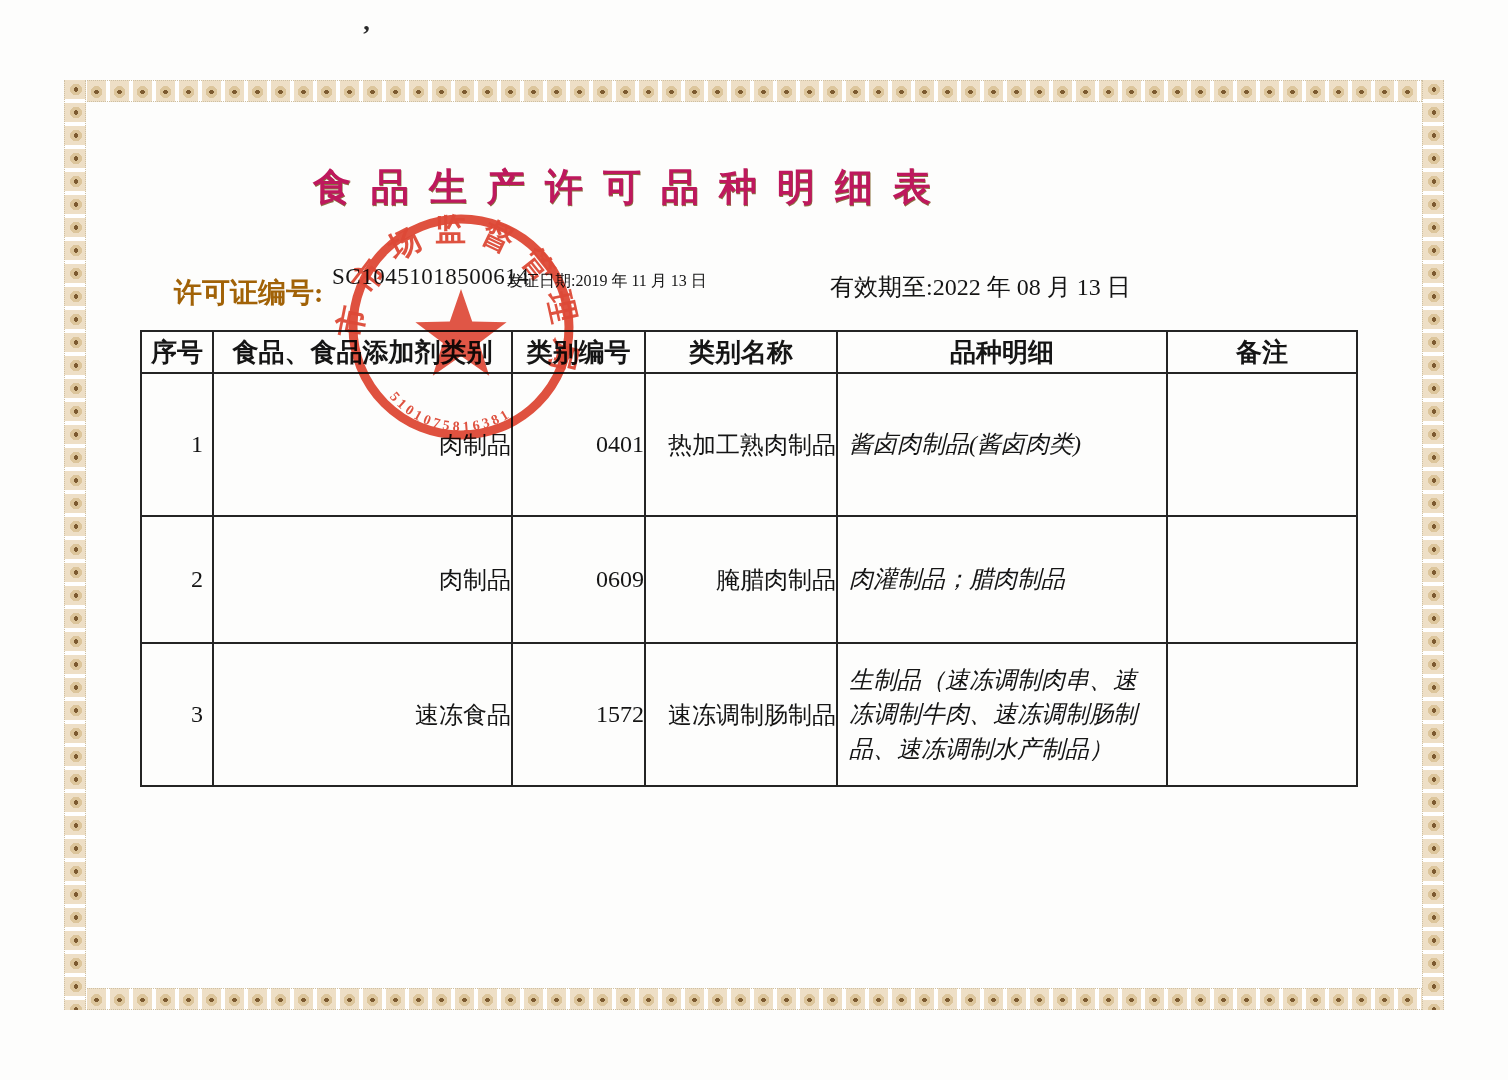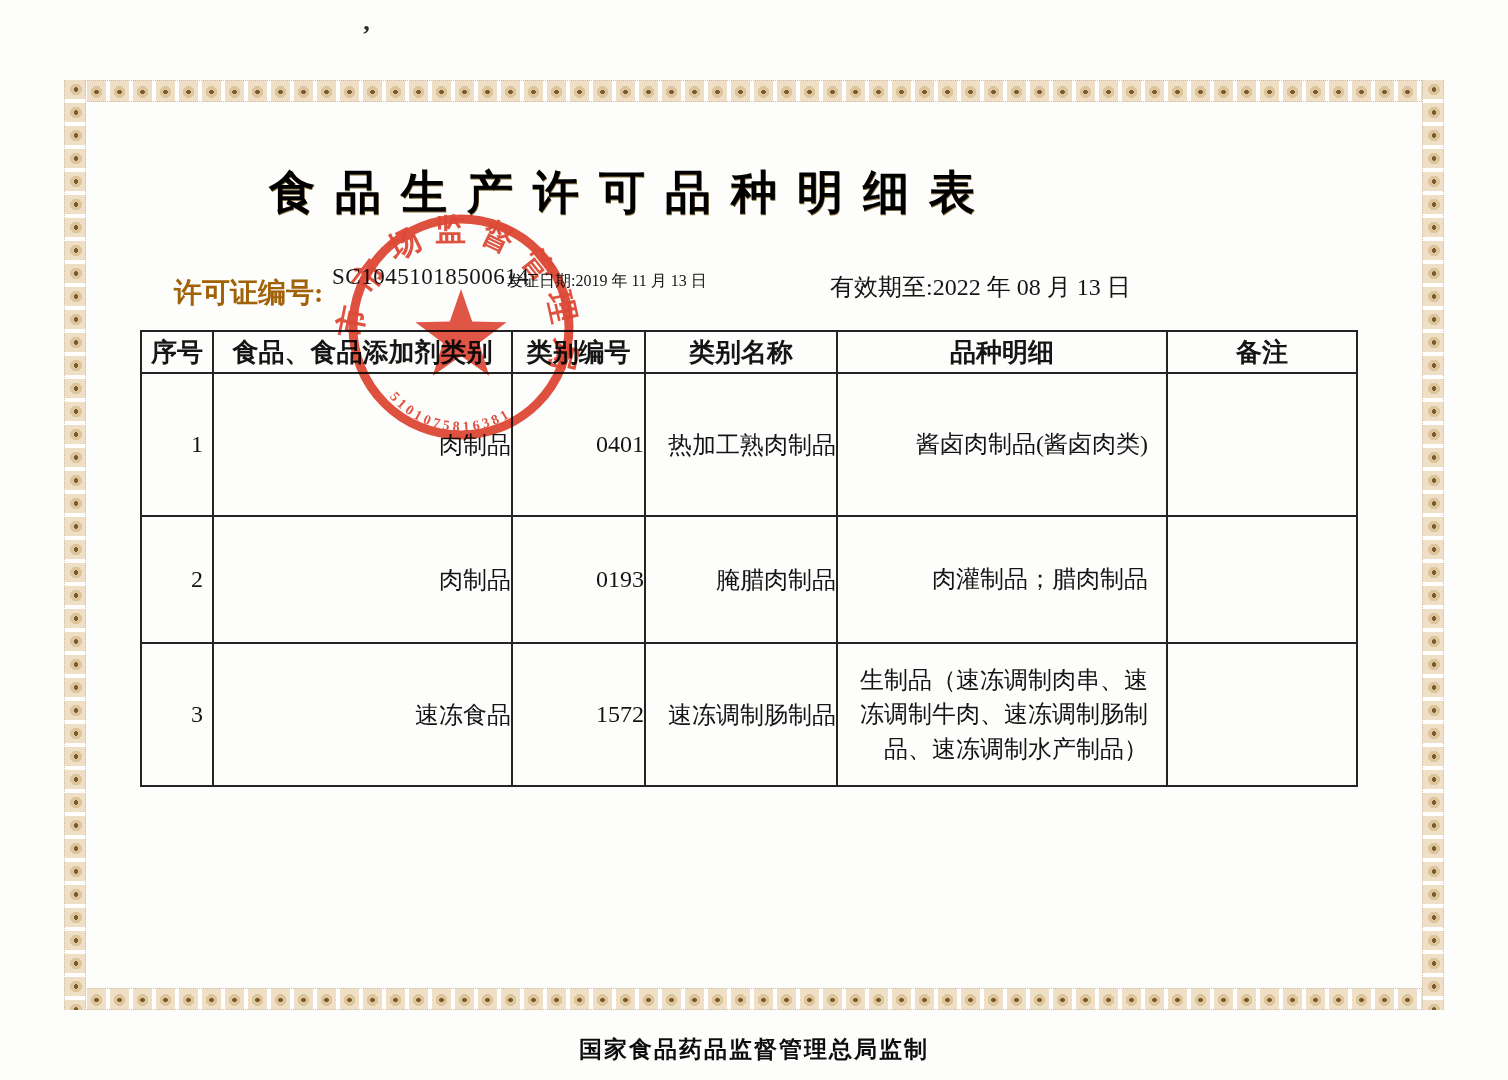--- a/index.html
+++ b/index.html
@@ -40,23 +40,23 @@
   .band-left   { left:64px;  top:80px;  height:930px; }
   .band-right  { left:1422px;top:80px;  height:930px; }
 
   
   .stray { position:absolute; left:362px; top:20px; font-size:26px; font-weight:bold; color:#2a2a2a; }
 
   
   .title {
     position:absolute; left:0; top:162px; width:1244px;
     text-align:center;
-    font-size:46px; font-weight:bold;
+    font-size:38px; font-weight:bold;
     letter-spacing:20px; text-indent:20px;
-    color:#000000;
+    color:#be185d;
     text-shadow:0.5px 0.5px 0 #8a7340;
   }
 
   
   .lic-label { position:absolute; left:174px; top:274px; font-size:28px; font-weight:bold; color:#a16207; }
   .lic-number{ position:absolute; left:314px; top:264px; font-size:23px; letter-spacing:0.5px;margin-left:18px; }
   .lic-issue { position:absolute; left:507px; top:271px; font-size:16px; }
   .lic-valid { position:absolute; left:830px; top:271px; font-size:24px; }
 
   
@@ -64,21 +64,21 @@
   .doc-table th, .doc-table td {
     border:2px solid #242424;
     font-family:"Liberation Serif","DejaVu Serif",serif;
     overflow:hidden;
   }
   .main-table { left:140px; top:330px; width:1216px; }
   .main-table thead th { font-size:26px; font-weight:bold; text-align:center; height:42px; }
   .main-table td { font-size:24px; vertical-align:middle; }
   .td-seq    { text-align:right; padding-right:9px; }
   .td-left   { text-align:right; padding-left:13px; }
-  .td-detail { text-align:right; padding-left:11px; padding-right:18px; line-height:1.42; }
+  .td-detail { text-align:left; padding-left:11px; padding-right:8px; line-height:1.42;font-style:italic; }
   .row-1 { height:143px; } .row-2 { height:127px; } .row-3 { height:143px; }
 
   .wh-table { left:140px; top:800px; width:1216px; }
   .wh-label {
     font-size:27px; font-weight:bold; text-align:center;
     line-height:37px; padding:4px 7px; vertical-align:middle;
     word-break:break-all;
   }
   .wh-value { font-size:24px; vertical-align:top; text-align:left; padding:9px 0 0 16px; }
   .wh-row { height:113px; }
@@ -143,38 +143,37 @@
         <td class="td-seq">1</td>
         <td class="td-left">肉制品</td>
         <td class="td-left">0401</td>
         <td class="td-left">热加工熟肉制品</td>
         <td class="td-detail">酱卤肉制品(酱卤肉类)</td>
         <td></td>
       </tr>
       <tr class="row-2">
         <td class="td-seq">2</td>
         <td class="td-left">肉制品</td>
-        <td class="td-left">0193</td>
+        <td class="td-left">0609</td>
         <td class="td-left">腌腊肉制品</td>
         <td class="td-detail">肉灌制品；腊肉制品</td>
         <td></td>
       </tr>
       <tr class="row-3">
         <td class="td-seq">3</td>
         <td class="td-left">速冻食品</td>
         <td class="td-left">1572</td>
         <td class="td-left">速冻调制肠制品</td>
         <td class="td-detail">生制品（速冻调制肉串、速冻调制牛肉、速冻调制肠制品、速冻调制水产制品）</td>
         <td></td>
       </tr>
     </tbody>
   </table>
 
 
-  <div class="footer">国家食品药品监督管理总局监制</div>
 
   <svg class="stamp" viewBox="0 0 262 262" xmlns="http://www.w3.org/2000/svg">
     <defs>
       <path id="arcTop" d="M 33.9 164.2 A 97 97 0 1 1 222.1 164.2" fill="none"></path>
       <path id="arcBottom" d="M 44 173 A 92 92 0 0 0 218 173" fill="none"></path>
     </defs>
     <circle cx="131" cy="131" r="108" fill="none" stroke="#dd3b27" stroke-width="9" opacity="0.96"></circle>
     <polygon fill="#dd3b27" opacity="0.92" points="131,93 142.2,125.6 176.6,126.2 149.1,146.9 159.2,179.8 131,160 102.8,179.8 112.9,146.9 85.4,126.2 119.8,125.6"></polygon>
     <text font-family="'Liberation Serif','DejaVu Serif',serif" font-size="31" font-weight="bold" fill="#dd3b27" letter-spacing="13" opacity="0.95">
       <textPath href="#arcTop" startOffset="6%">市市场监督管理局</textPath>

